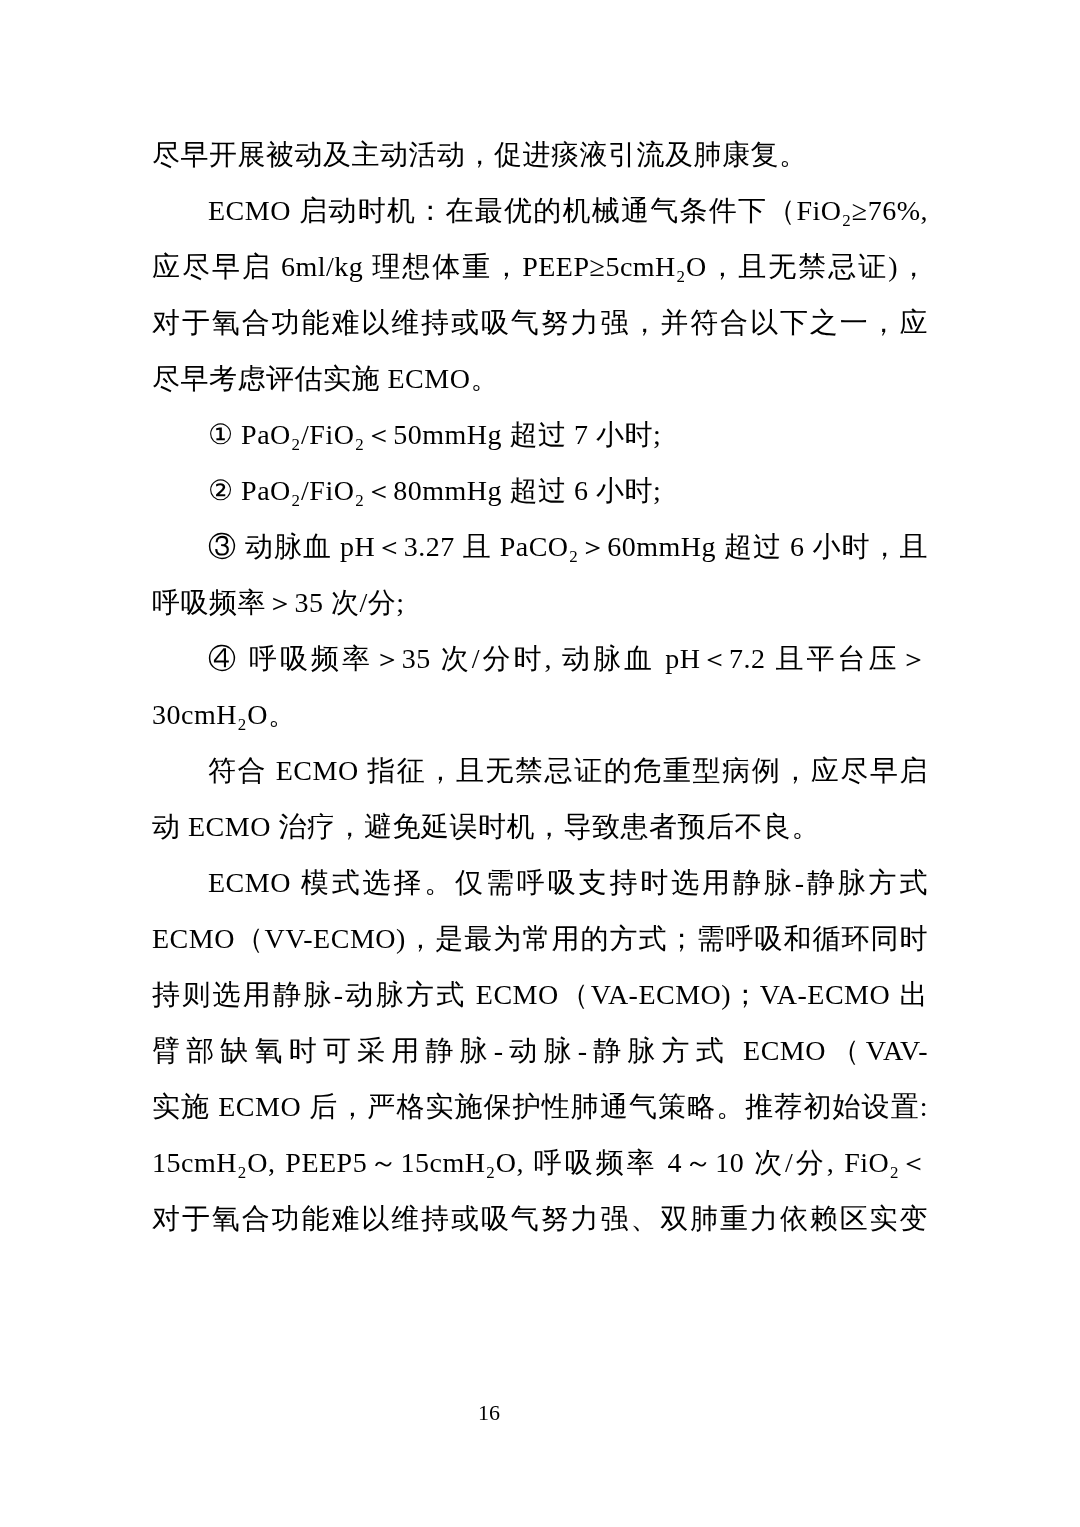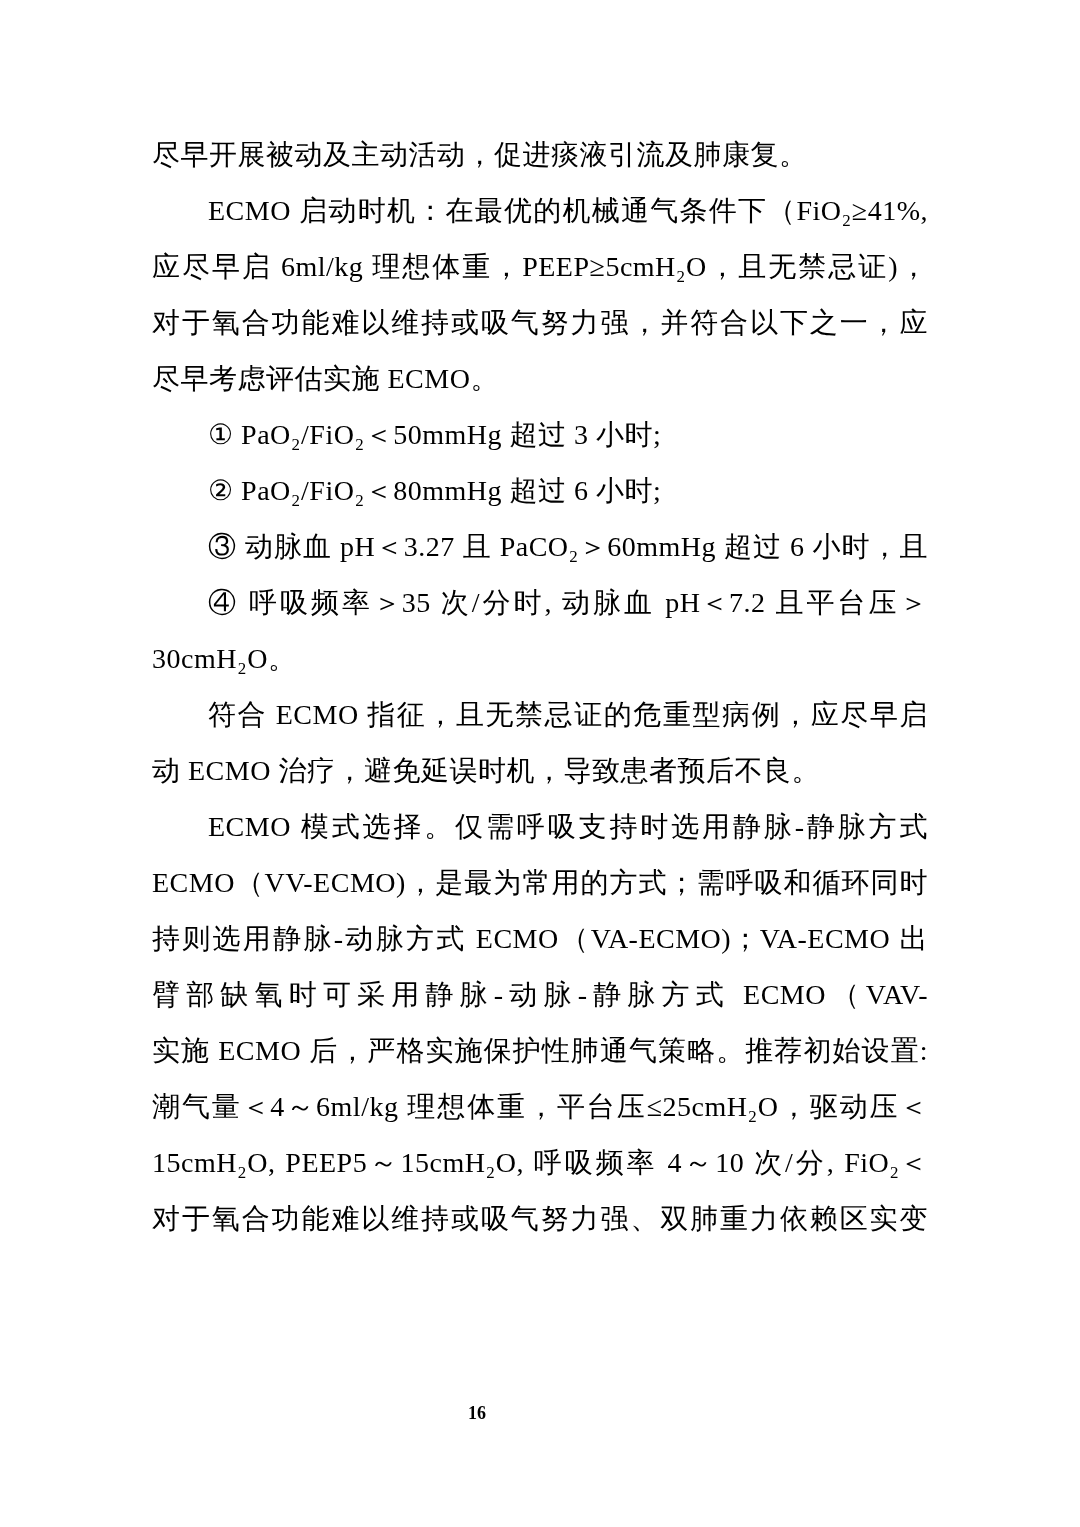--- a/index.html
+++ b/index.html
@@ -34,51 +34,50 @@
   }
   .line.indent {
     text-indent: 56px;
   }
   .line.justify {
     text-align: justify;
     text-align-last: justify;
   }
   .footer {
     position: absolute;
-    left: 0;
+    left: 12px;
     top: 1398px;
     width: 100%;
     text-align: center;
-    font-size: 18px;
+    font-size: 22px;
     line-height: 30px;
-    font-weight: bold;
   }
 </style>
 </head>
 <body>
 
 <div class="page">
   <div class="content" id="doc-content">
       <div class="line">尽早开展被动及主动活动，促进痰液引流及肺康复。</div>
-      <div class="line indent justify">ECMO 启动时机：在最优的机械通气条件下（FiO₂≥41%,</div>
+      <div class="line indent justify">ECMO 启动时机：在最优的机械通气条件下（FiO₂≥76%,</div>
       <div class="line justify">应尽早启 6ml/kg 理想体重，PEEP≥5cmH₂O，且无禁忌证)，</div>
       <div class="line justify">对于氧合功能难以维持或吸气努力强，并符合以下之一，应</div>
       <div class="line">尽早考虑评估实施 ECMO。</div>
-      <div class="line indent">① PaO₂/FiO₂＜50mmHg 超过 3 小时;</div>
+      <div class="line indent">① PaO₂/FiO₂＜50mmHg 超过 7 小时;</div>
       <div class="line indent">② PaO₂/FiO₂＜80mmHg 超过 6 小时;</div>
       <div class="line indent justify">③ 动脉血 pH＜3.27 且 PaCO₂＞60mmHg 超过 6 小时，且</div>
+      <div class="line">呼吸频率＞35 次/分;</div>
       <div class="line indent justify">④ 呼吸频率＞35 次/分时, 动脉血 pH＜7.2 且平台压＞</div>
       <div class="line">30cmH₂O。</div>
       <div class="line indent justify">符合 ECMO 指征，且无禁忌证的危重型病例，应尽早启</div>
       <div class="line">动 ECMO 治疗，避免延误时机，导致患者预后不良。</div>
       <div class="line indent justify">ECMO 模式选择。仅需呼吸支持时选用静脉-静脉方式</div>
       <div class="line justify">ECMO（VV-ECMO)，是最为常用的方式；需呼吸和循环同时支</div>
       <div class="line justify">持则选用静脉-动脉方式 ECMO（VA-ECMO)；VA-ECMO 出现头</div>
       <div class="line justify">臂部缺氧时可采用静脉-动脉-静脉方式 ECMO（VAV-ECMO)。</div>
       <div class="line justify">实施 ECMO 后，严格实施保护性肺通气策略。推荐初始设置:</div>
-      <div class="line justify">潮气量＜4～6ml/kg 理想体重，平台压≤25cmH₂O，驱动压＜</div>
       <div class="line justify">15cmH₂O, PEEP5～15cmH₂O, 呼吸频率 4～10 次/分, FiO₂＜50%。</div>
       <div class="line justify">对于氧合功能难以维持或吸气努力强、双肺重力依赖区实变</div>
     </div>
   <div class="footer">
     <span>16</span>
   </div>
 </div>
 
 </body></html>

